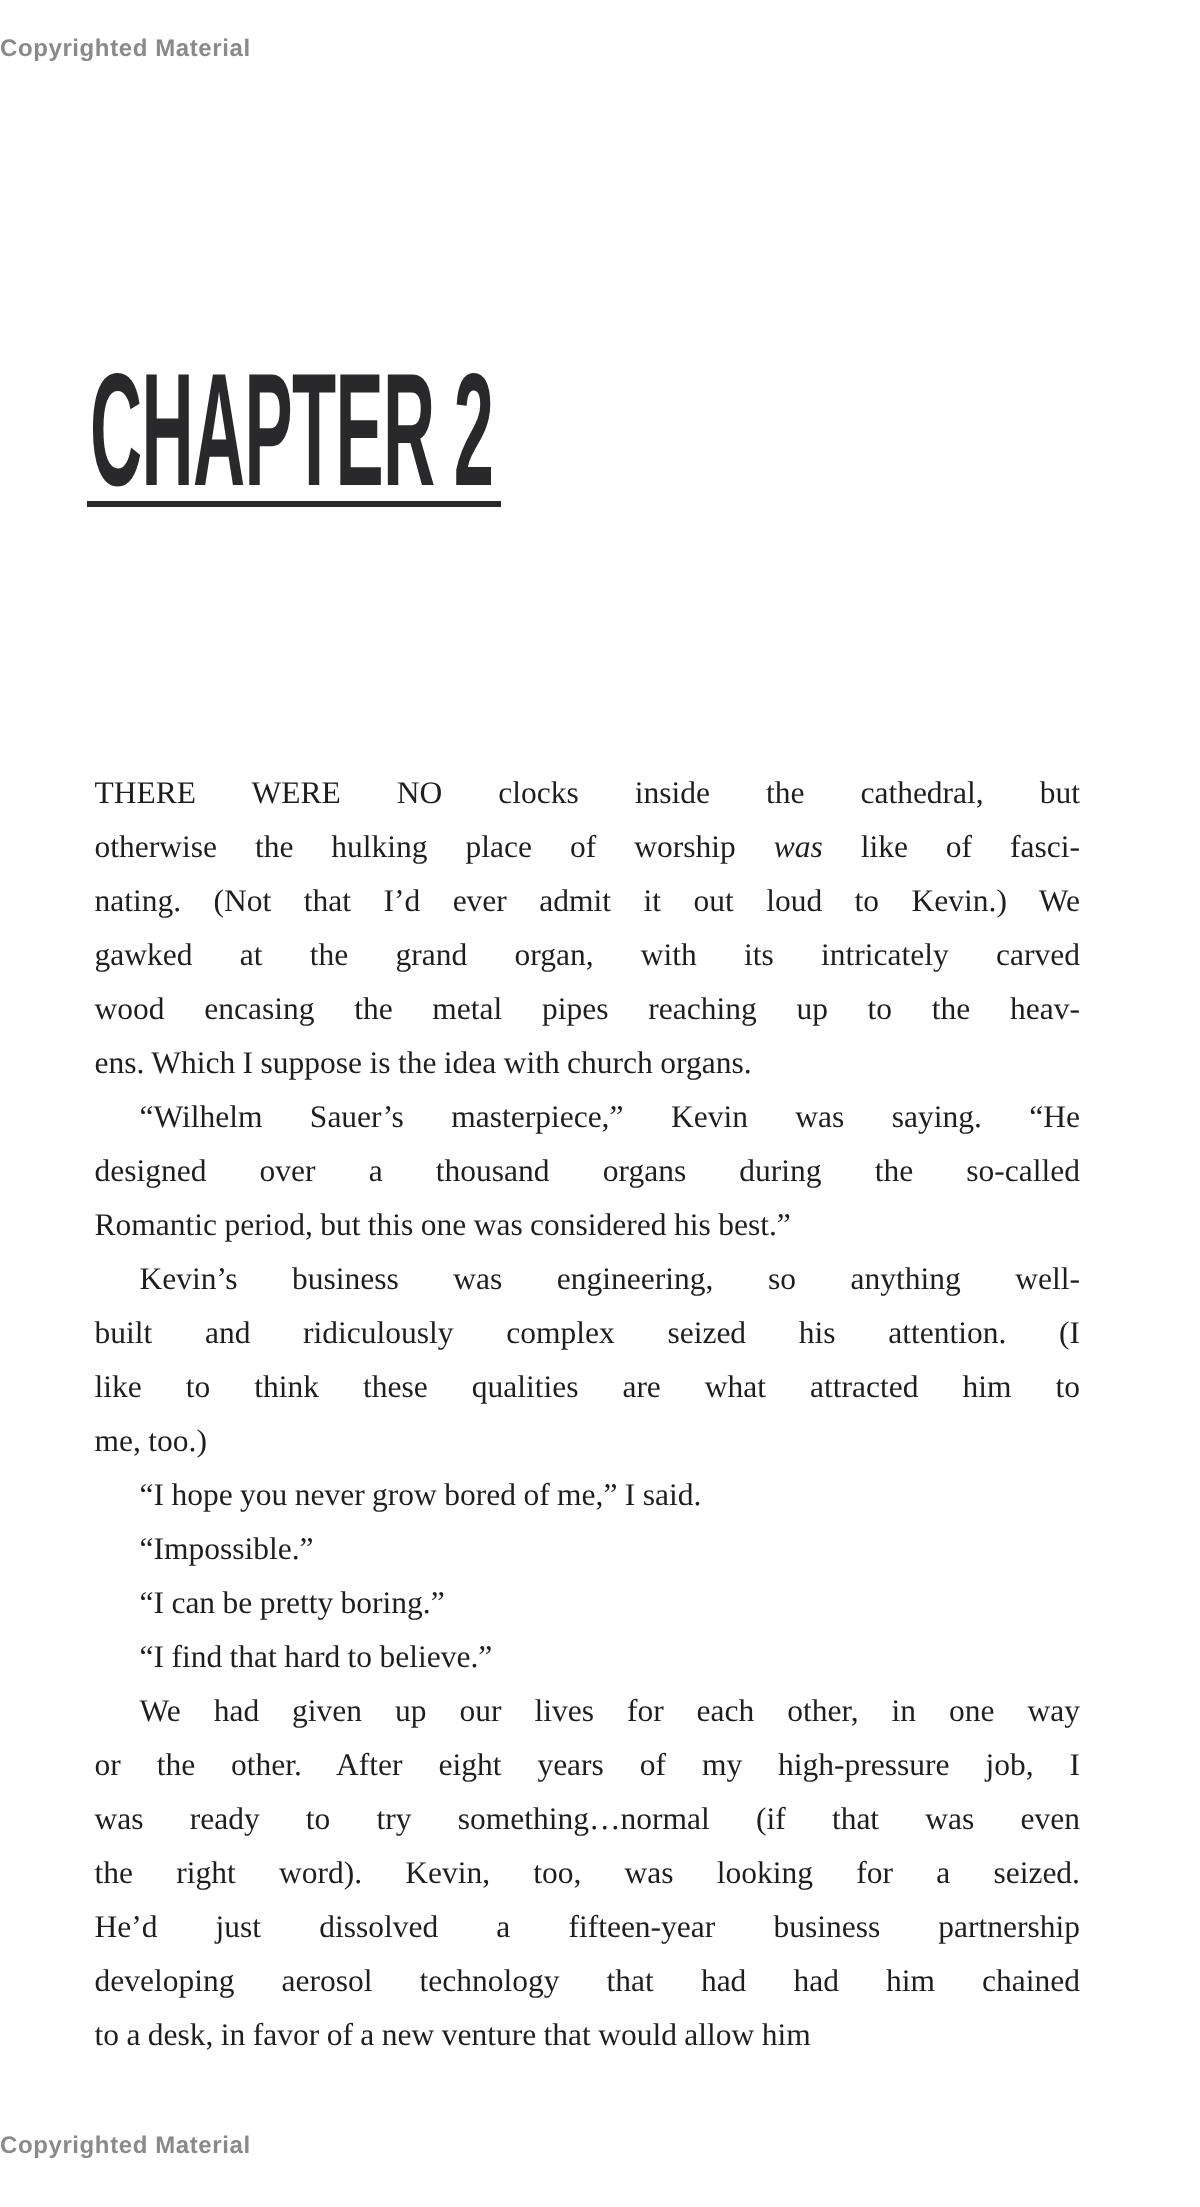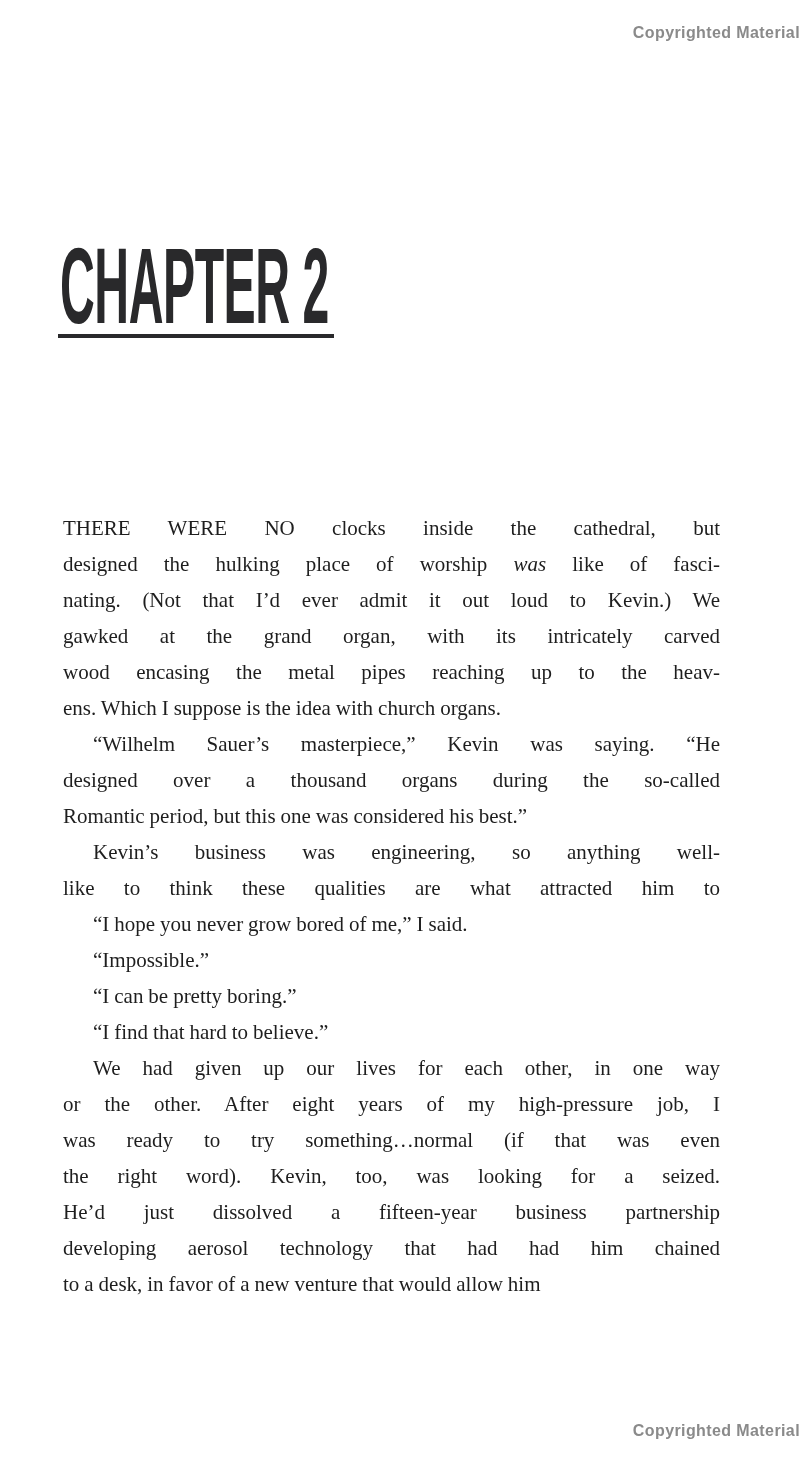--- a/index.html
+++ b/index.html
@@ -19,21 +19,21 @@
     width: 800px;
     height: 1471px;
     background: var(--page-bg);
     overflow: hidden;
     font-family: "Liberation Serif", serif;
   }
   .copyright {
     position: absolute;
     left: 0;
     width: 800px;
-    text-align: right;
+    text-align: left;
     font-family: "Liberation Sans", sans-serif;
     font-weight: bold;
     font-size: 16px;
     line-height: 16px;
     letter-spacing: 0.4px;
     color: var(--copyright);
   }
   .copyright.top { top: 25px; }
   .copyright.bottom { top: 1423px; }
   .chapter-title {
@@ -86,34 +86,36 @@
 
   <div class="copyright top">Copyrighted Material</div>
 
   <h1 class="chapter-title">CHAPTER 2</h1>
 
   <div class="chapter-rule"></div>
 
   <div class="body-text">
       <div class="para">
         <div class="line just"><span>THERE WERE NO clocks inside the cathedral, but</span></div>
-        <div class="line just"><span>designed the hulking place of worship </span><em>was</em><span> like of fasci-</span></div>
+        <div class="line just"><span>otherwise the hulking place of worship </span><em>was</em><span> like of fasci-</span></div>
         <div class="line just"><span>nating. (Not that I’d ever admit it out loud to Kevin.) We</span></div>
         <div class="line just"><span>gawked at the grand organ, with its intricately carved</span></div>
         <div class="line just"><span>wood encasing the metal pipes reaching up to the heav-</span></div>
         <div class="line"><span>ens. Which I suppose is the idea with church organs.</span></div>
       </div>
       <div class="para">
         <div class="line just indent"><span>“Wilhelm Sauer’s masterpiece,” Kevin was saying. “He</span></div>
         <div class="line just"><span>designed over a thousand organs during the so-called</span></div>
         <div class="line"><span>Romantic period, but this one was considered his best.”</span></div>
       </div>
       <div class="para">
         <div class="line just indent"><span>Kevin’s business was engineering, so anything well-</span></div>
+        <div class="line just"><span>built and ridiculously complex seized his attention. (I</span></div>
         <div class="line just"><span>like to think these qualities are what attracted him to</span></div>
+        <div class="line"><span>me, too.)</span></div>
       </div>
       <div class="para">
         <div class="line indent"><span>“I hope you never grow bored of me,” I said.</span></div>
       </div>
       <div class="para">
         <div class="line indent"><span>“Impossible.”</span></div>
       </div>
       <div class="para">
         <div class="line indent"><span>“I can be pretty boring.”</span></div>
       </div>

